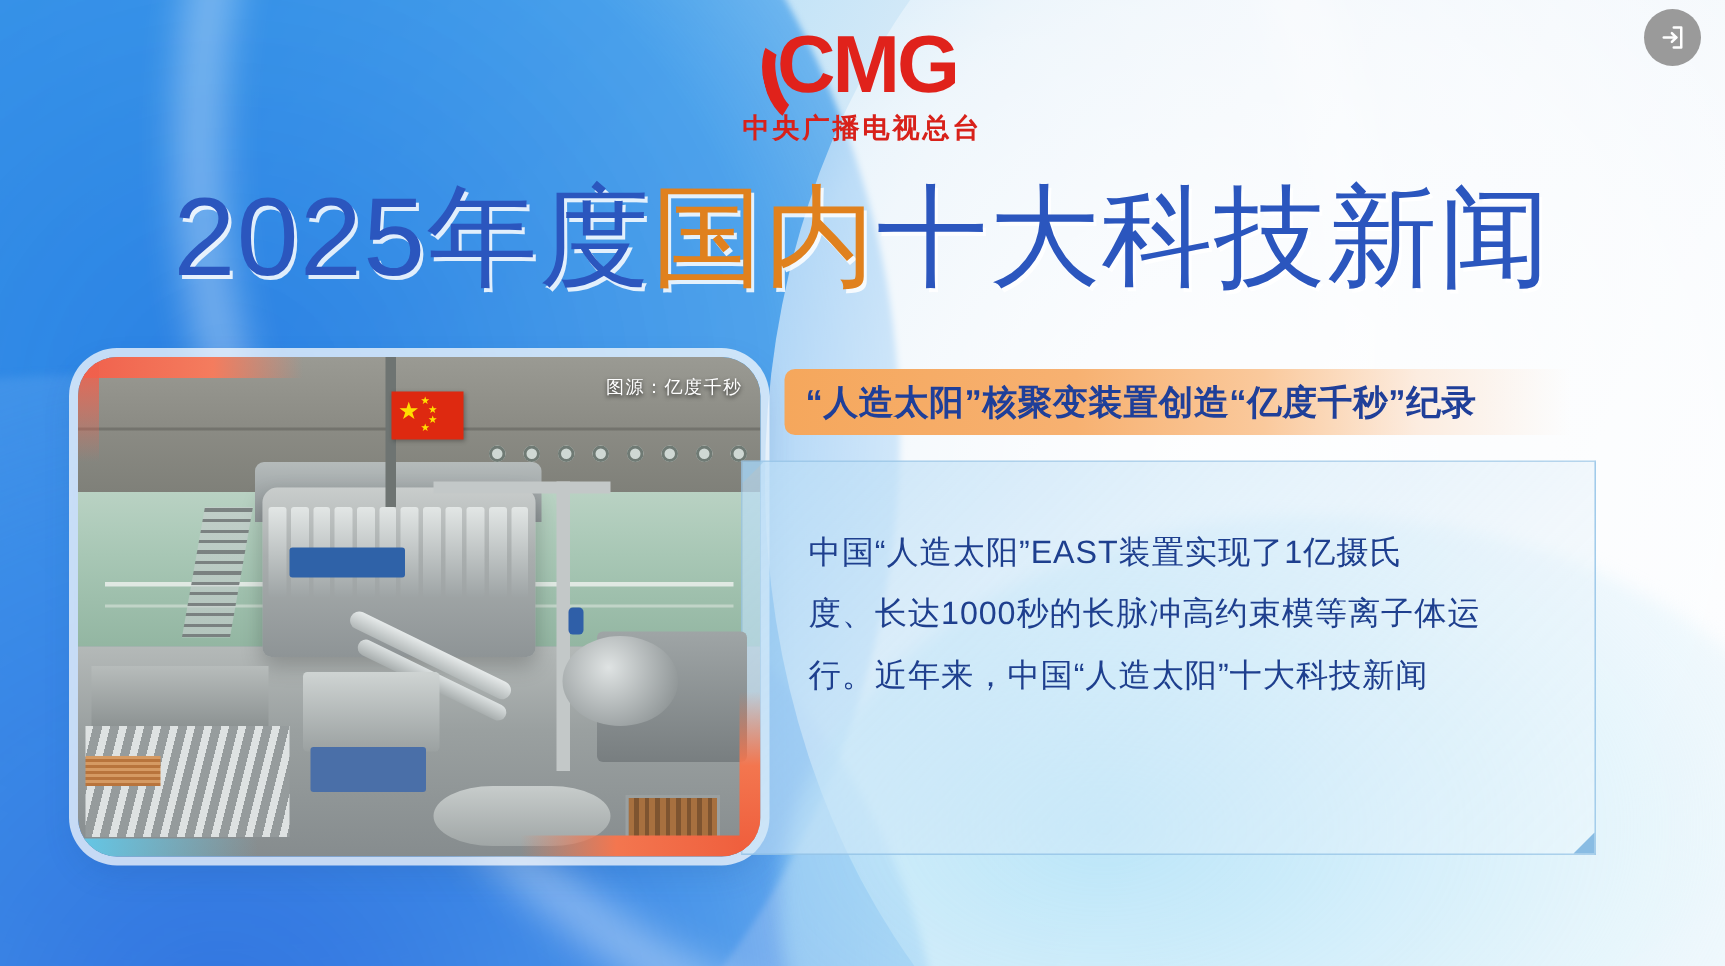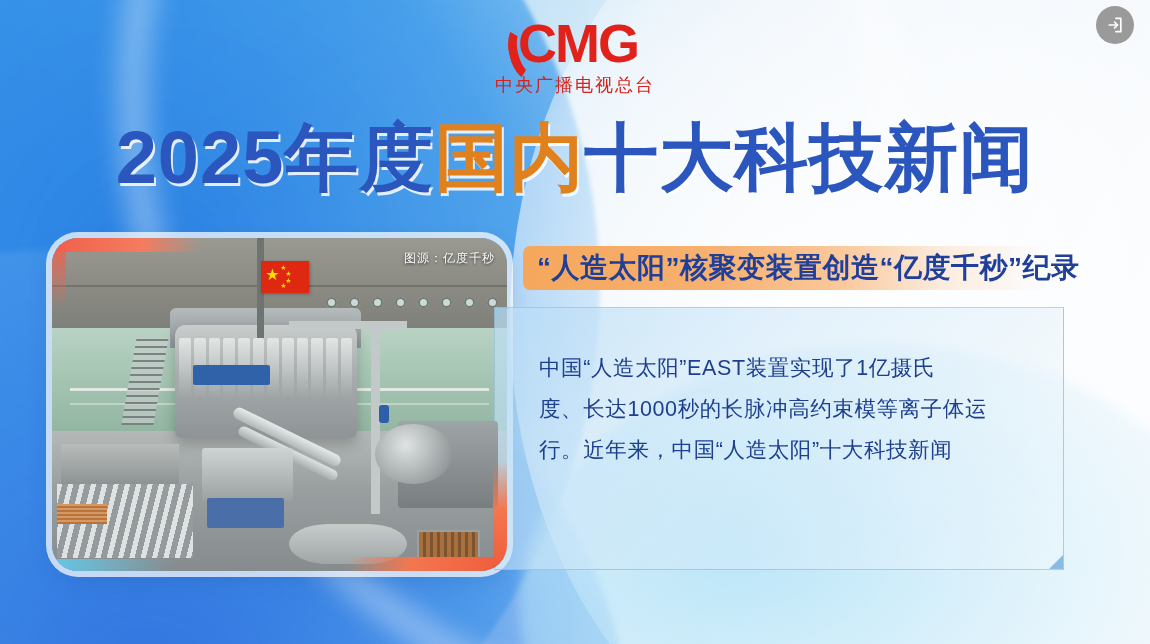--- a/index.html
+++ b/index.html
@@ -126,32 +126,32 @@
     width: 26px; height: 42px;
     border-radius: 50% 0 0 50%;
     border-left: 9px solid #e0221b;
     border-top: 9px solid transparent;
     border-bottom: 9px solid transparent;
     transform: rotate(-14deg);
   }
   .logo-sub {
     margin-top: 3px;
     font-size: 18px;
-    font-weight: normal;
+    font-weight: bold;
     letter-spacing: 2px;
     color: #d8211a;
   }
 
   
   .main-title {
     position: absolute;
     left: 0; right: 0; top: 118px;
     text-align: center;
     font-size: 74px;
-    font-weight: bold;
+    font-weight: normal;
     letter-spacing: 1px;
     white-space: nowrap;
     line-height: 1.08;
     color: #2b56be;
     text-shadow: 2px 3px 0 rgba(255,255,255,0.85);
   }
   .main-title .accent { color: #e0811e; }
 
   
   .photo-card {
@@ -404,21 +404,21 @@
     border-radius: 7px;
     background: linear-gradient(90deg,
         #f5a75c 0%,
         #f7b171 34%,
         #fac99c 56%,
         rgba(252,222,198,0.55) 74%,
         rgba(255,255,255,0) 92%);
     display: flex; align-items: center;
   }
   .headline-text {
-    font-size: 28px;
+    font-size: 23px;
     font-weight: bold;
     color: #1f3f99;
     letter-spacing: 0.5px;
     padding-left: 14px;
     white-space: nowrap;
   }
   .body-panel {
     position: absolute;
     left: 494px; top: 307px;
     width: 570px; height: 263px;

